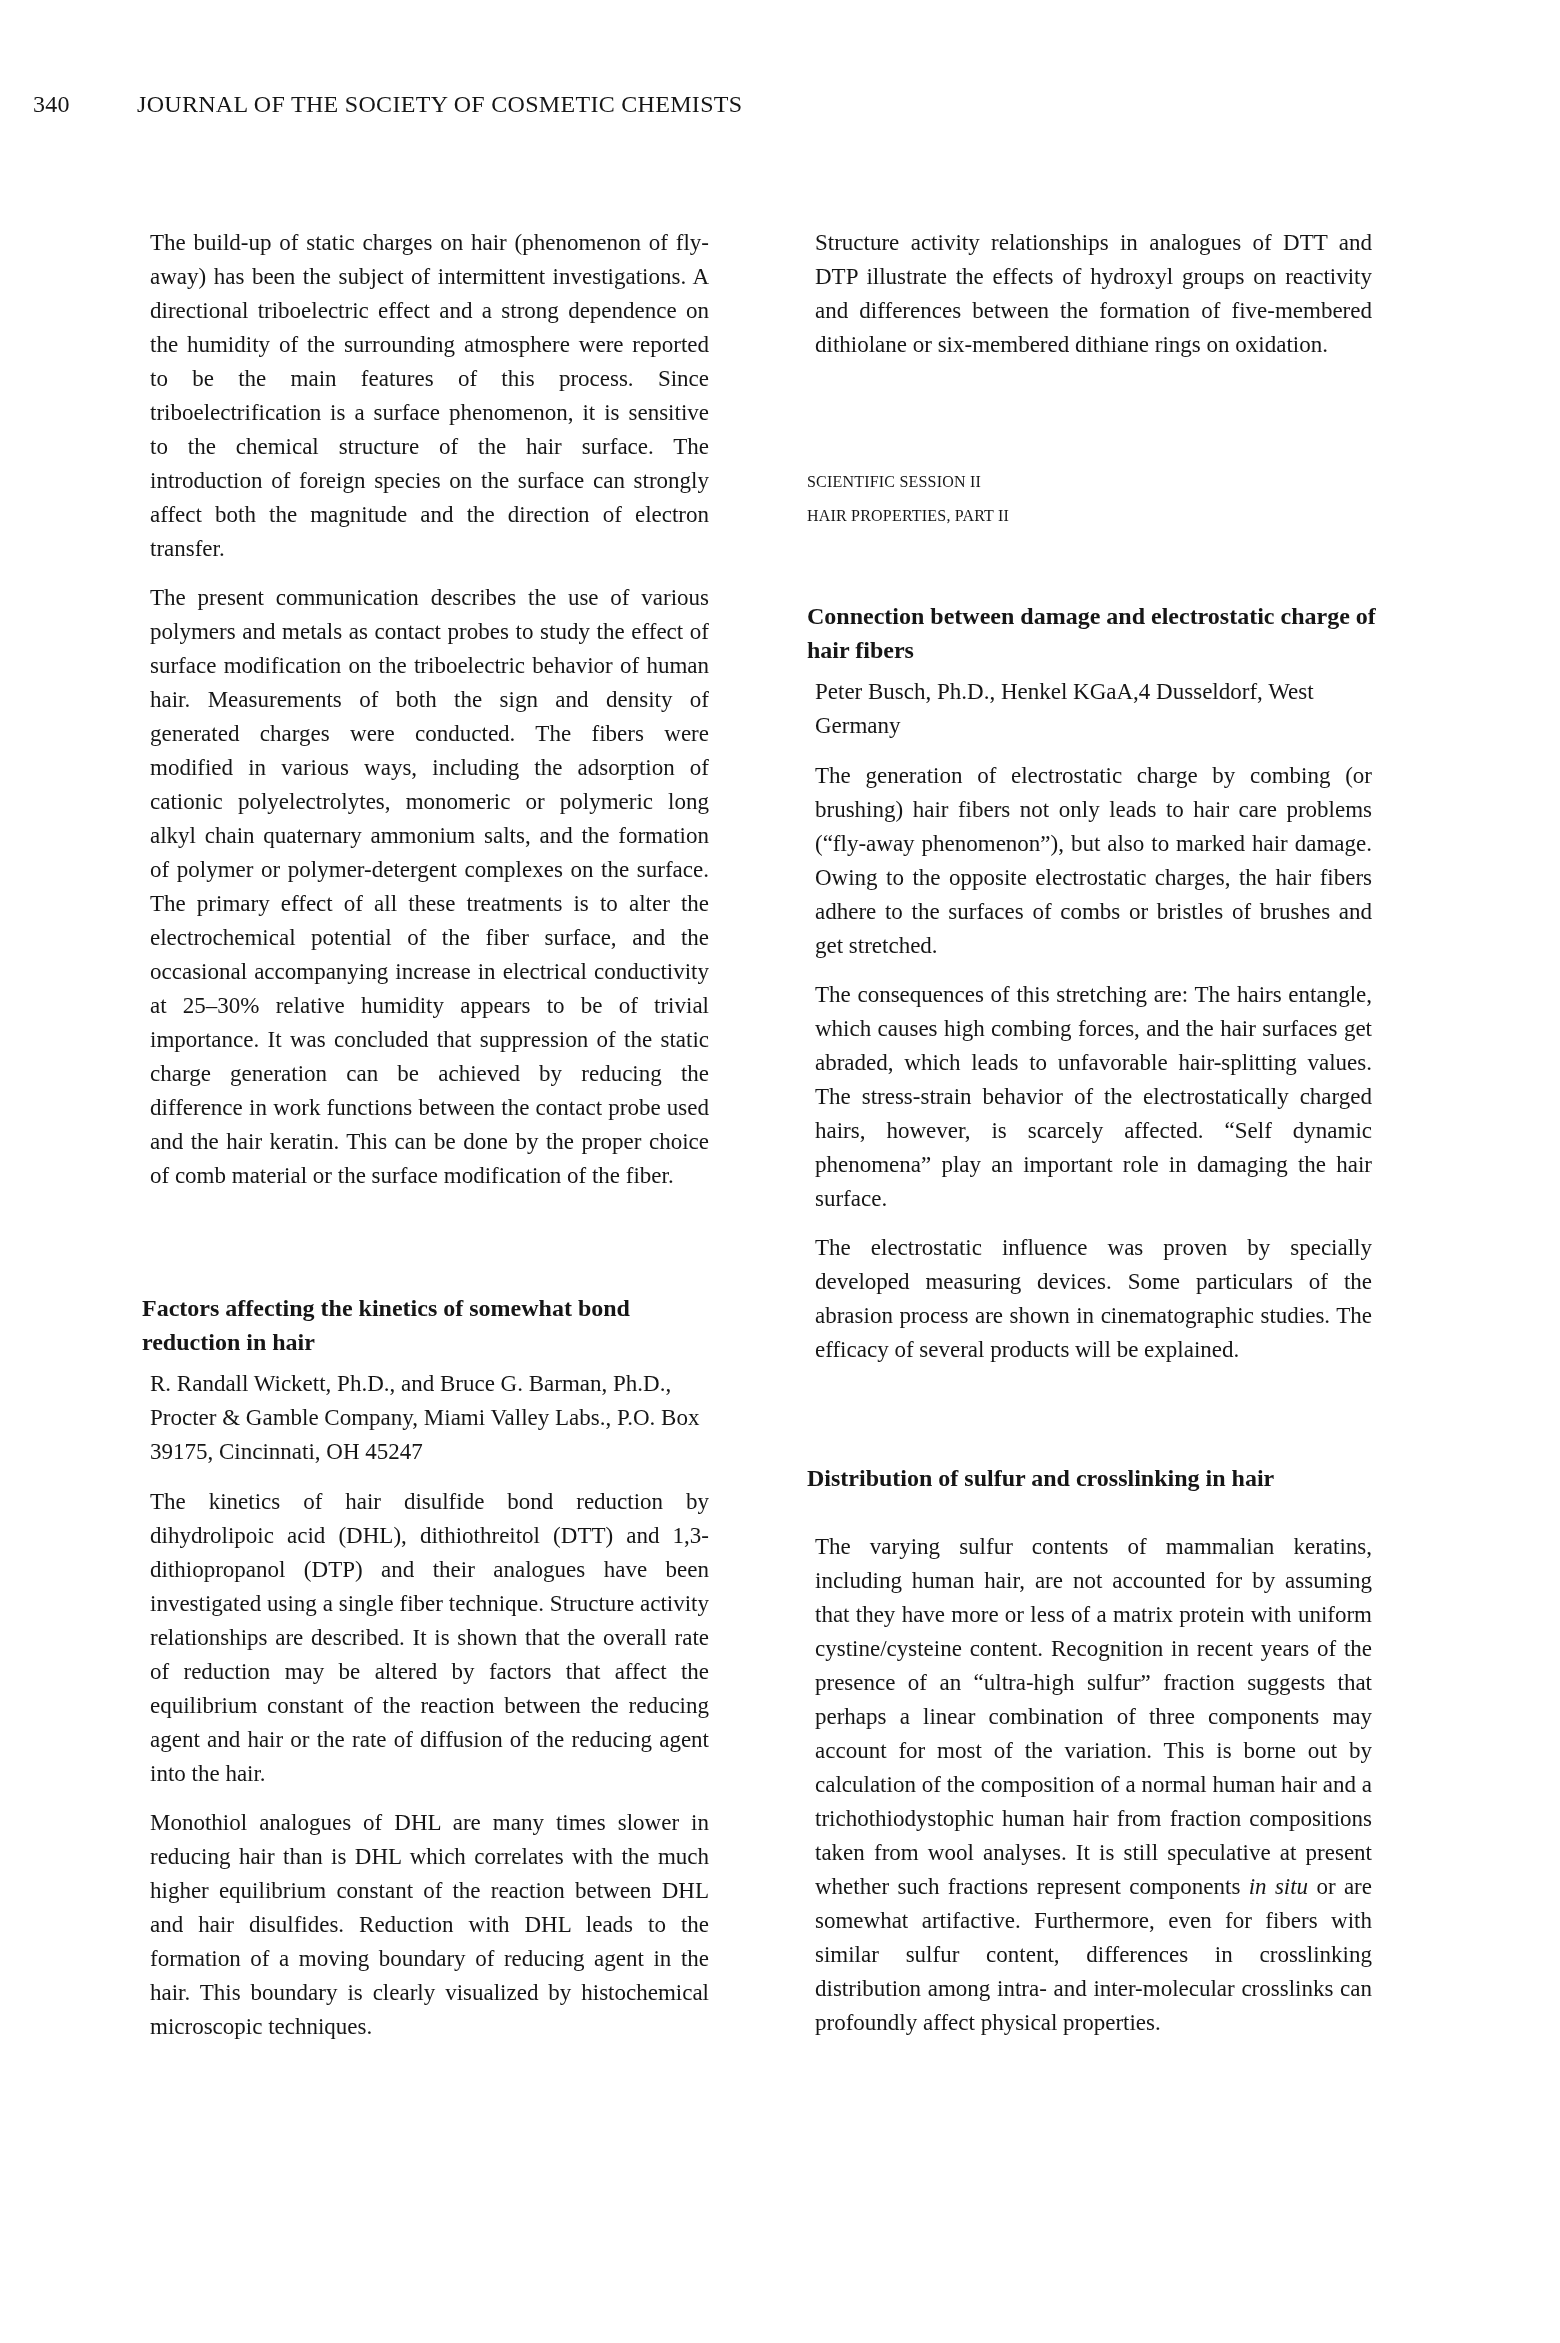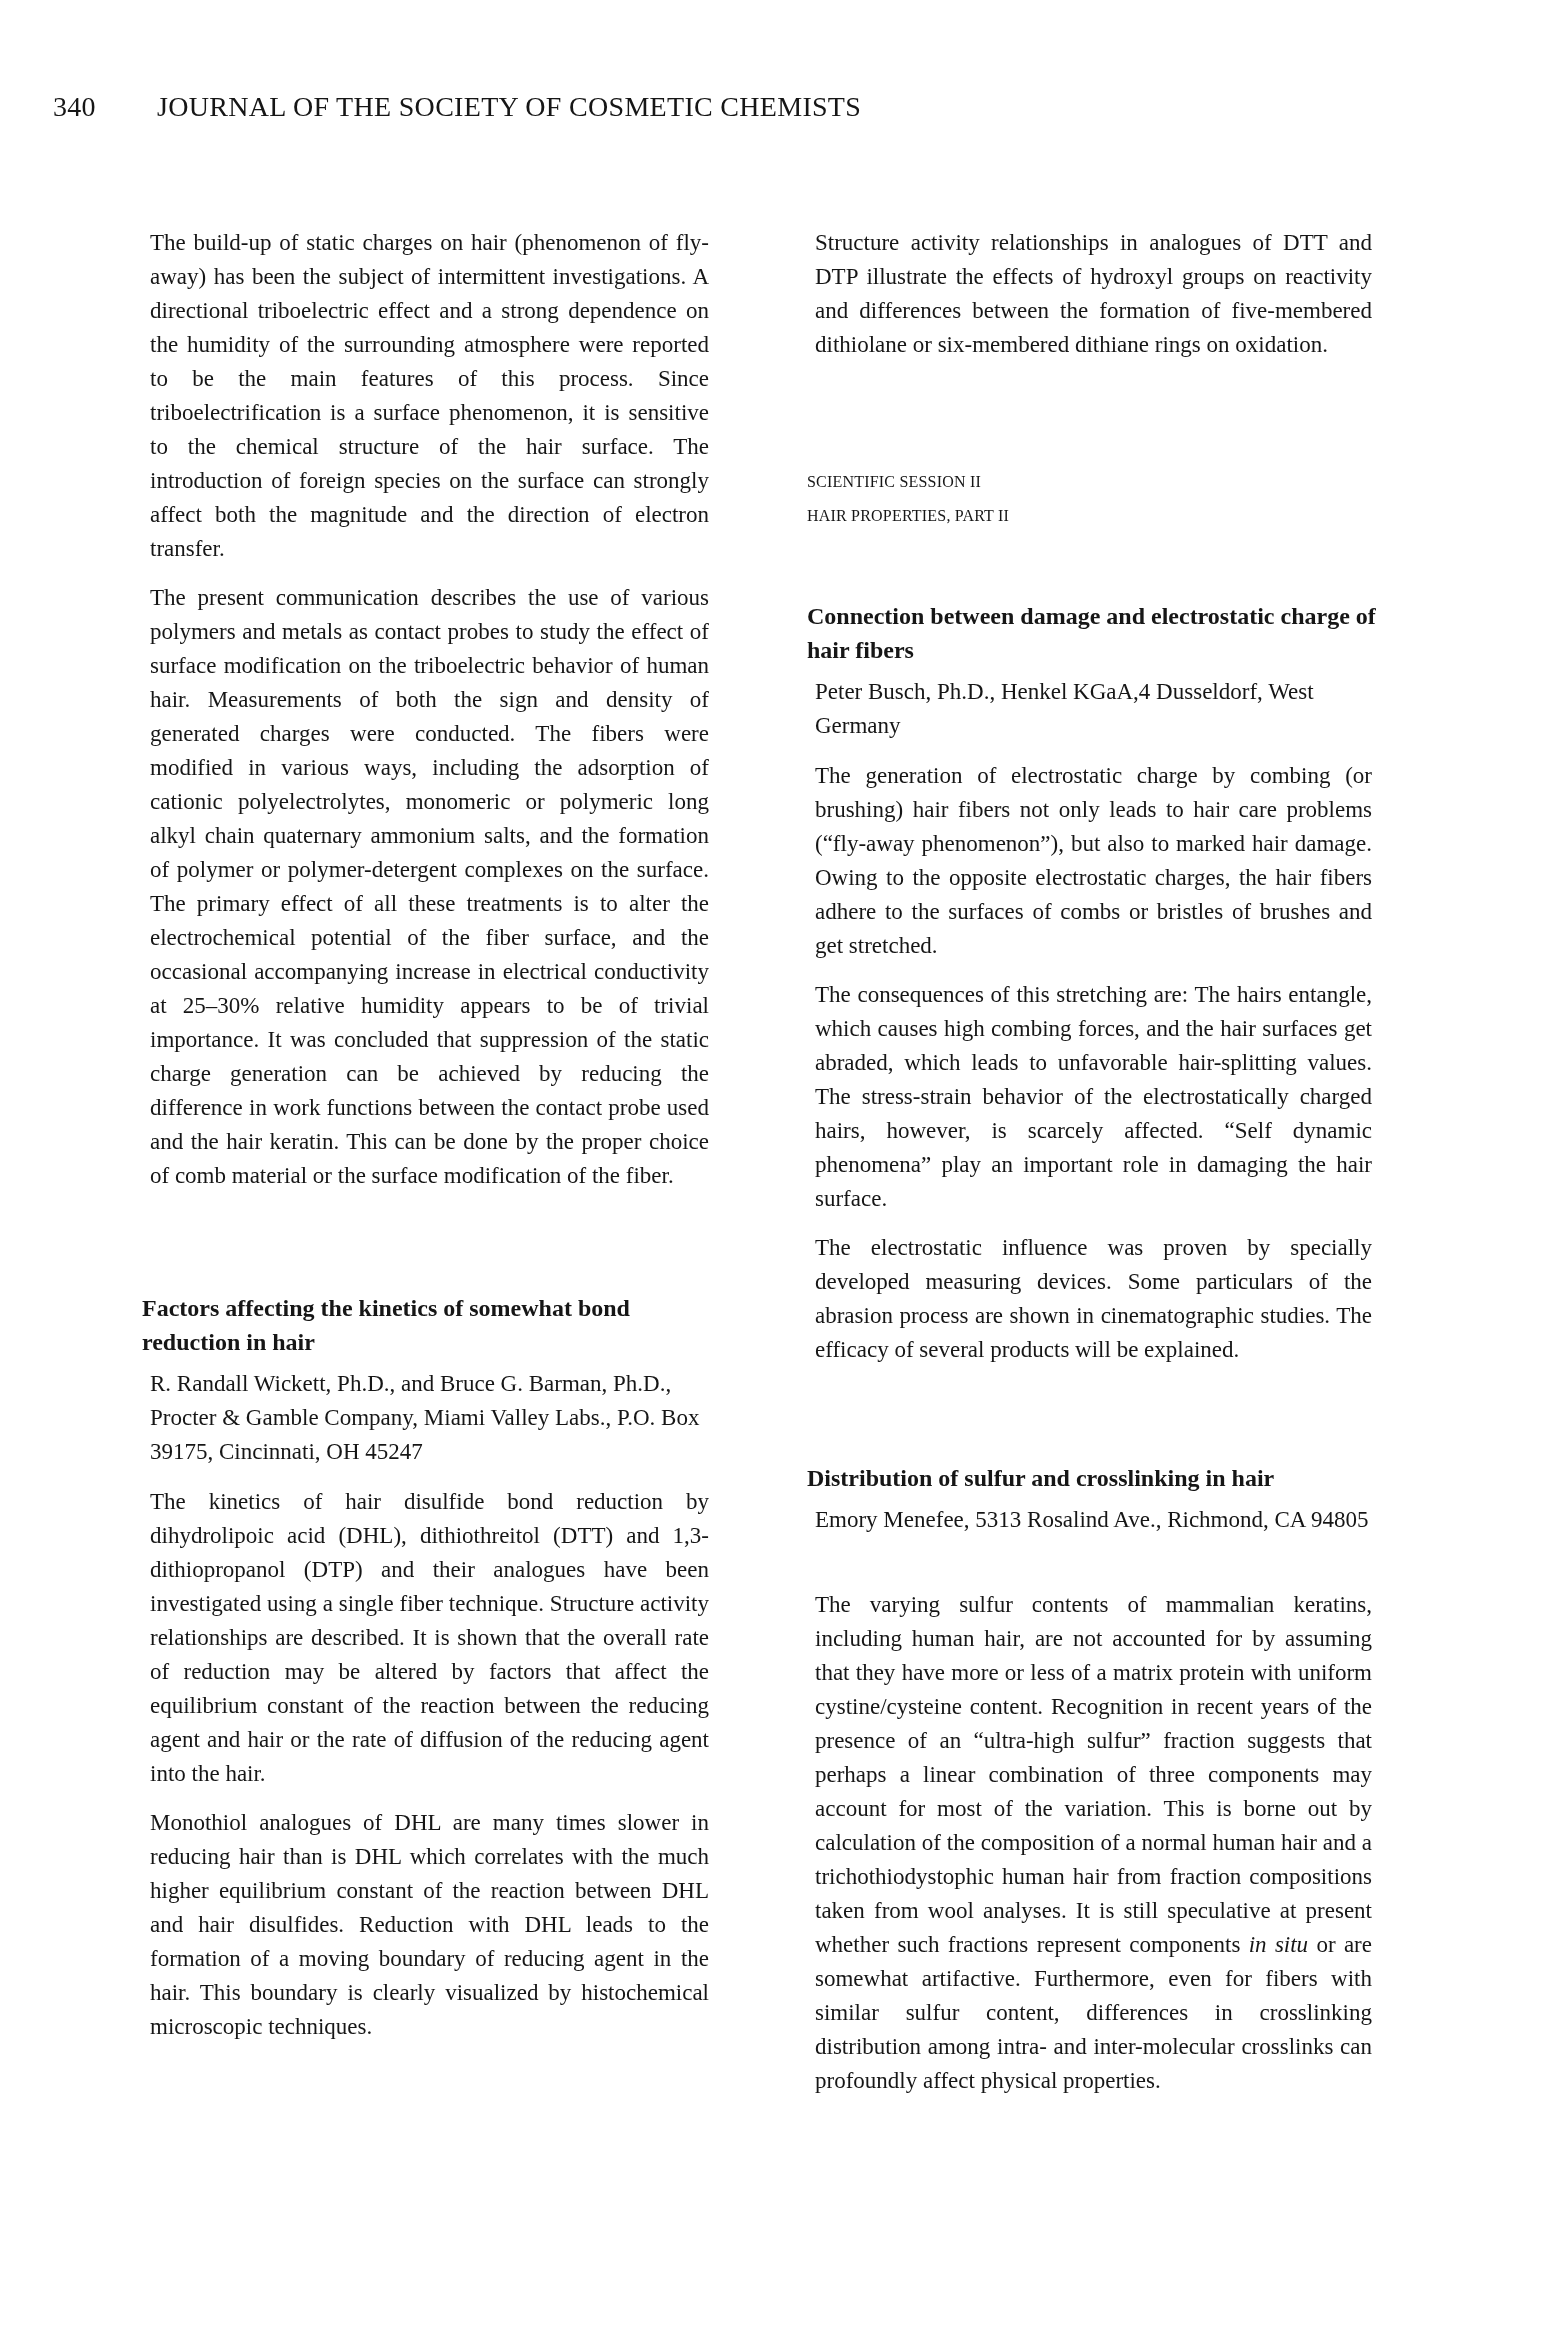--- a/index.html
+++ b/index.html
@@ -7,24 +7,24 @@
     width: 1561px;
     height: 2343px;
     position: relative;
     color: #161616;
     font-family: "Liberation Serif", "DejaVu Serif", serif;
     overflow: hidden;
   }
   .running-head {
     position: absolute;
     top: 91px;
-    left: 53px;
+    left: 33px;
     width: 1306px;
     height: 42px;
-    font-size: 28px;
+    font-size: 24px;
     letter-spacing: 0.3px;
   }
   .running-head .page-no { position: absolute; left: 0; top: 0; }
   .running-head .journal { position: absolute; left: 104px; top: 0; }
 
   .col {
     position: absolute;
     top: 218px;
     width: 575px;
     font-size: 23px;
@@ -95,18 +95,17 @@
     <p class="byline">Peter Busch, Ph.D., Henkel KGaA,4 Dusseldorf, West Germany</p>
     <p class="para">The generation of electrostatic charge by combing (or brushing) hair fibers not only leads to hair care problems (“fly-away phenomenon”), but also to marked hair damage. Owing to the opposite electrostatic charges, the hair fibers adhere to the surfaces of combs or bristles of brushes and get stretched.</p>
     <p class="para">The consequences of this stretching are: The hairs entangle, which causes high combing forces, and the hair surfaces get abraded, which leads to unfavorable hair-splitting values. The stress-strain behavior of the electrostatically charged hairs, however, is scarcely affected. “Self dynamic phenomena” play an important role in damaging the hair surface.</p>
     <p class="para">The electrostatic influence was proven by specially developed measuring devices. Some particulars of the abrasion process are shown in cinematographic studies. The efficacy of several products will be explained.</p>
   </article>
 
   <div class="gap-r3"></div>
 
   <article>
     <h2 class="title" style="margin:0;">Distribution of sulfur and crosslinking in hair</h2>
-    <p class="byline">Emory Menefee, 5313 Rosalind Ave., Richmond, CA 94805</p>
     <div class="gap-r4"></div>
     <p class="para"><span>The varying sulfur contents of mammalian keratins, including human hair, are not accounted for by assuming that they have more or less of a matrix protein with uniform cystine/cysteine content. Recognition in recent years of the presence of an “ultra-high sulfur” fraction suggests that perhaps a linear combination of three components may account for most of the variation. This is borne out by calculation of the composition of a normal human hair and a trichothiodystophic human hair from fraction compositions taken from wool analyses. It is still speculative at present whether such fractions represent components </span><em>in situ</em><span> or are somewhat artifactive. Furthermore, even for fibers with similar sulfur content, differences in crosslinking distribution among intra- and inter-molecular crosslinks can profoundly affect physical properties.</span></p>
   </article>
 </section>
 
 
 </body></html>

